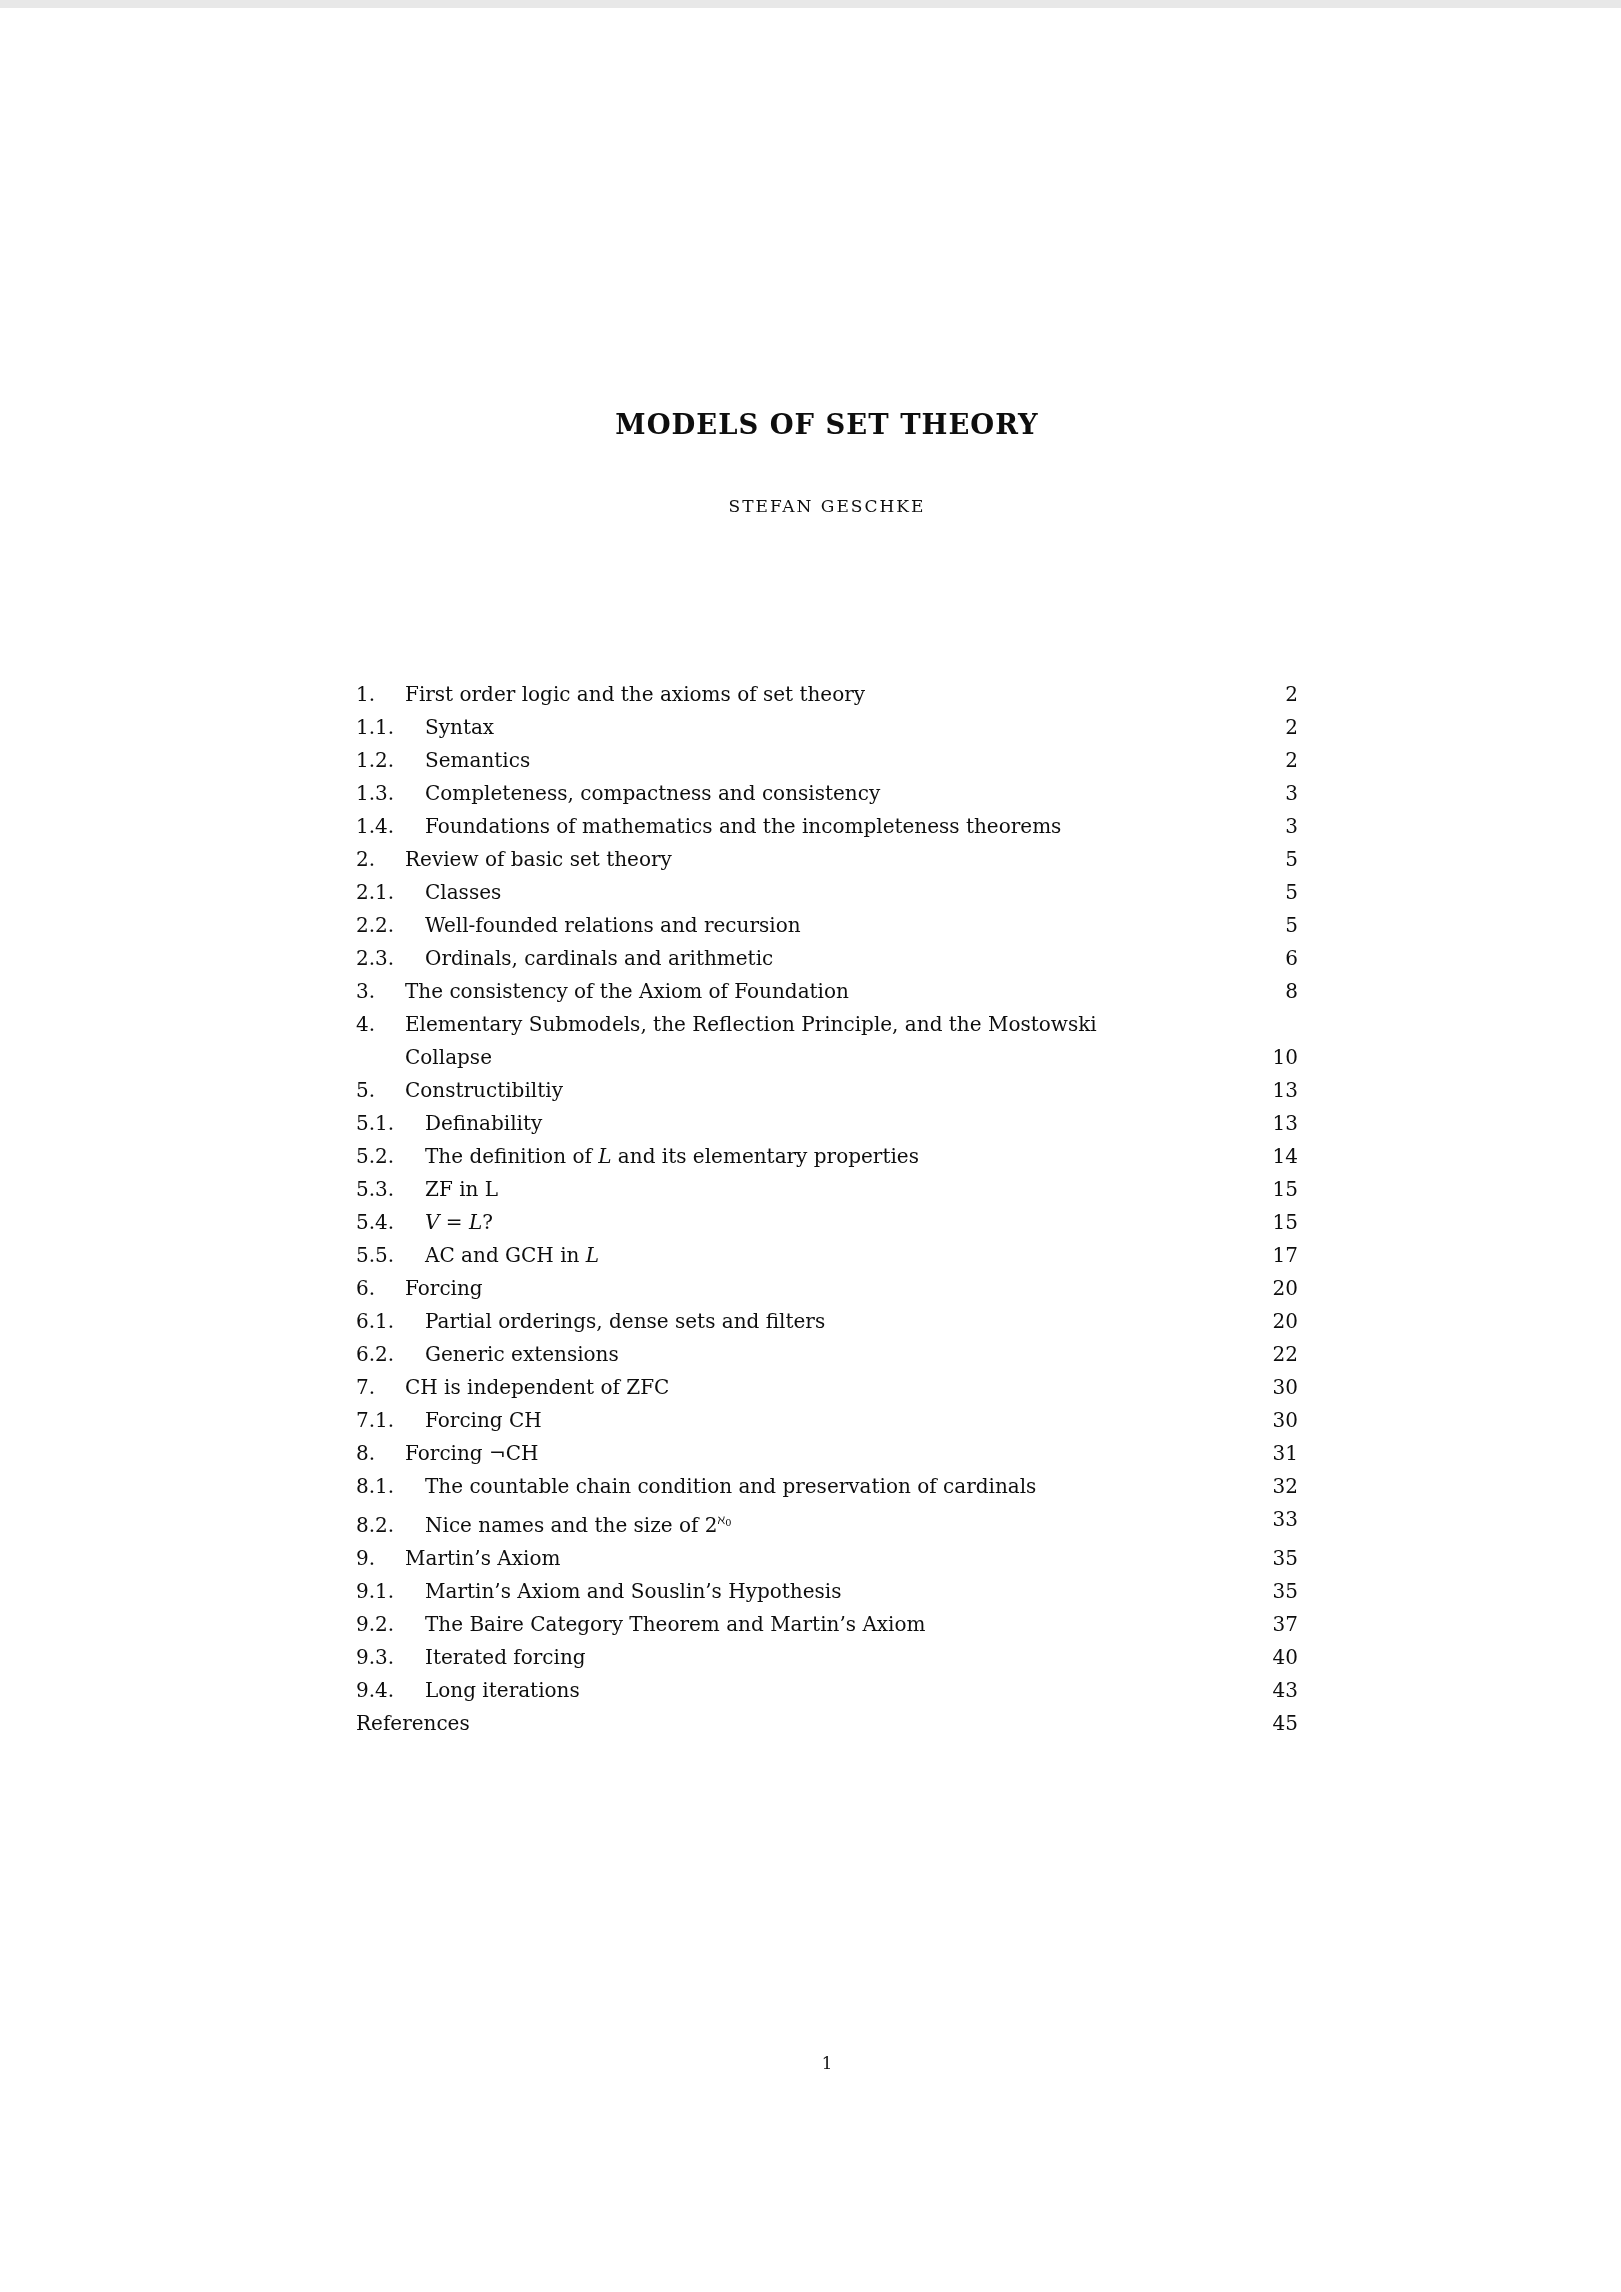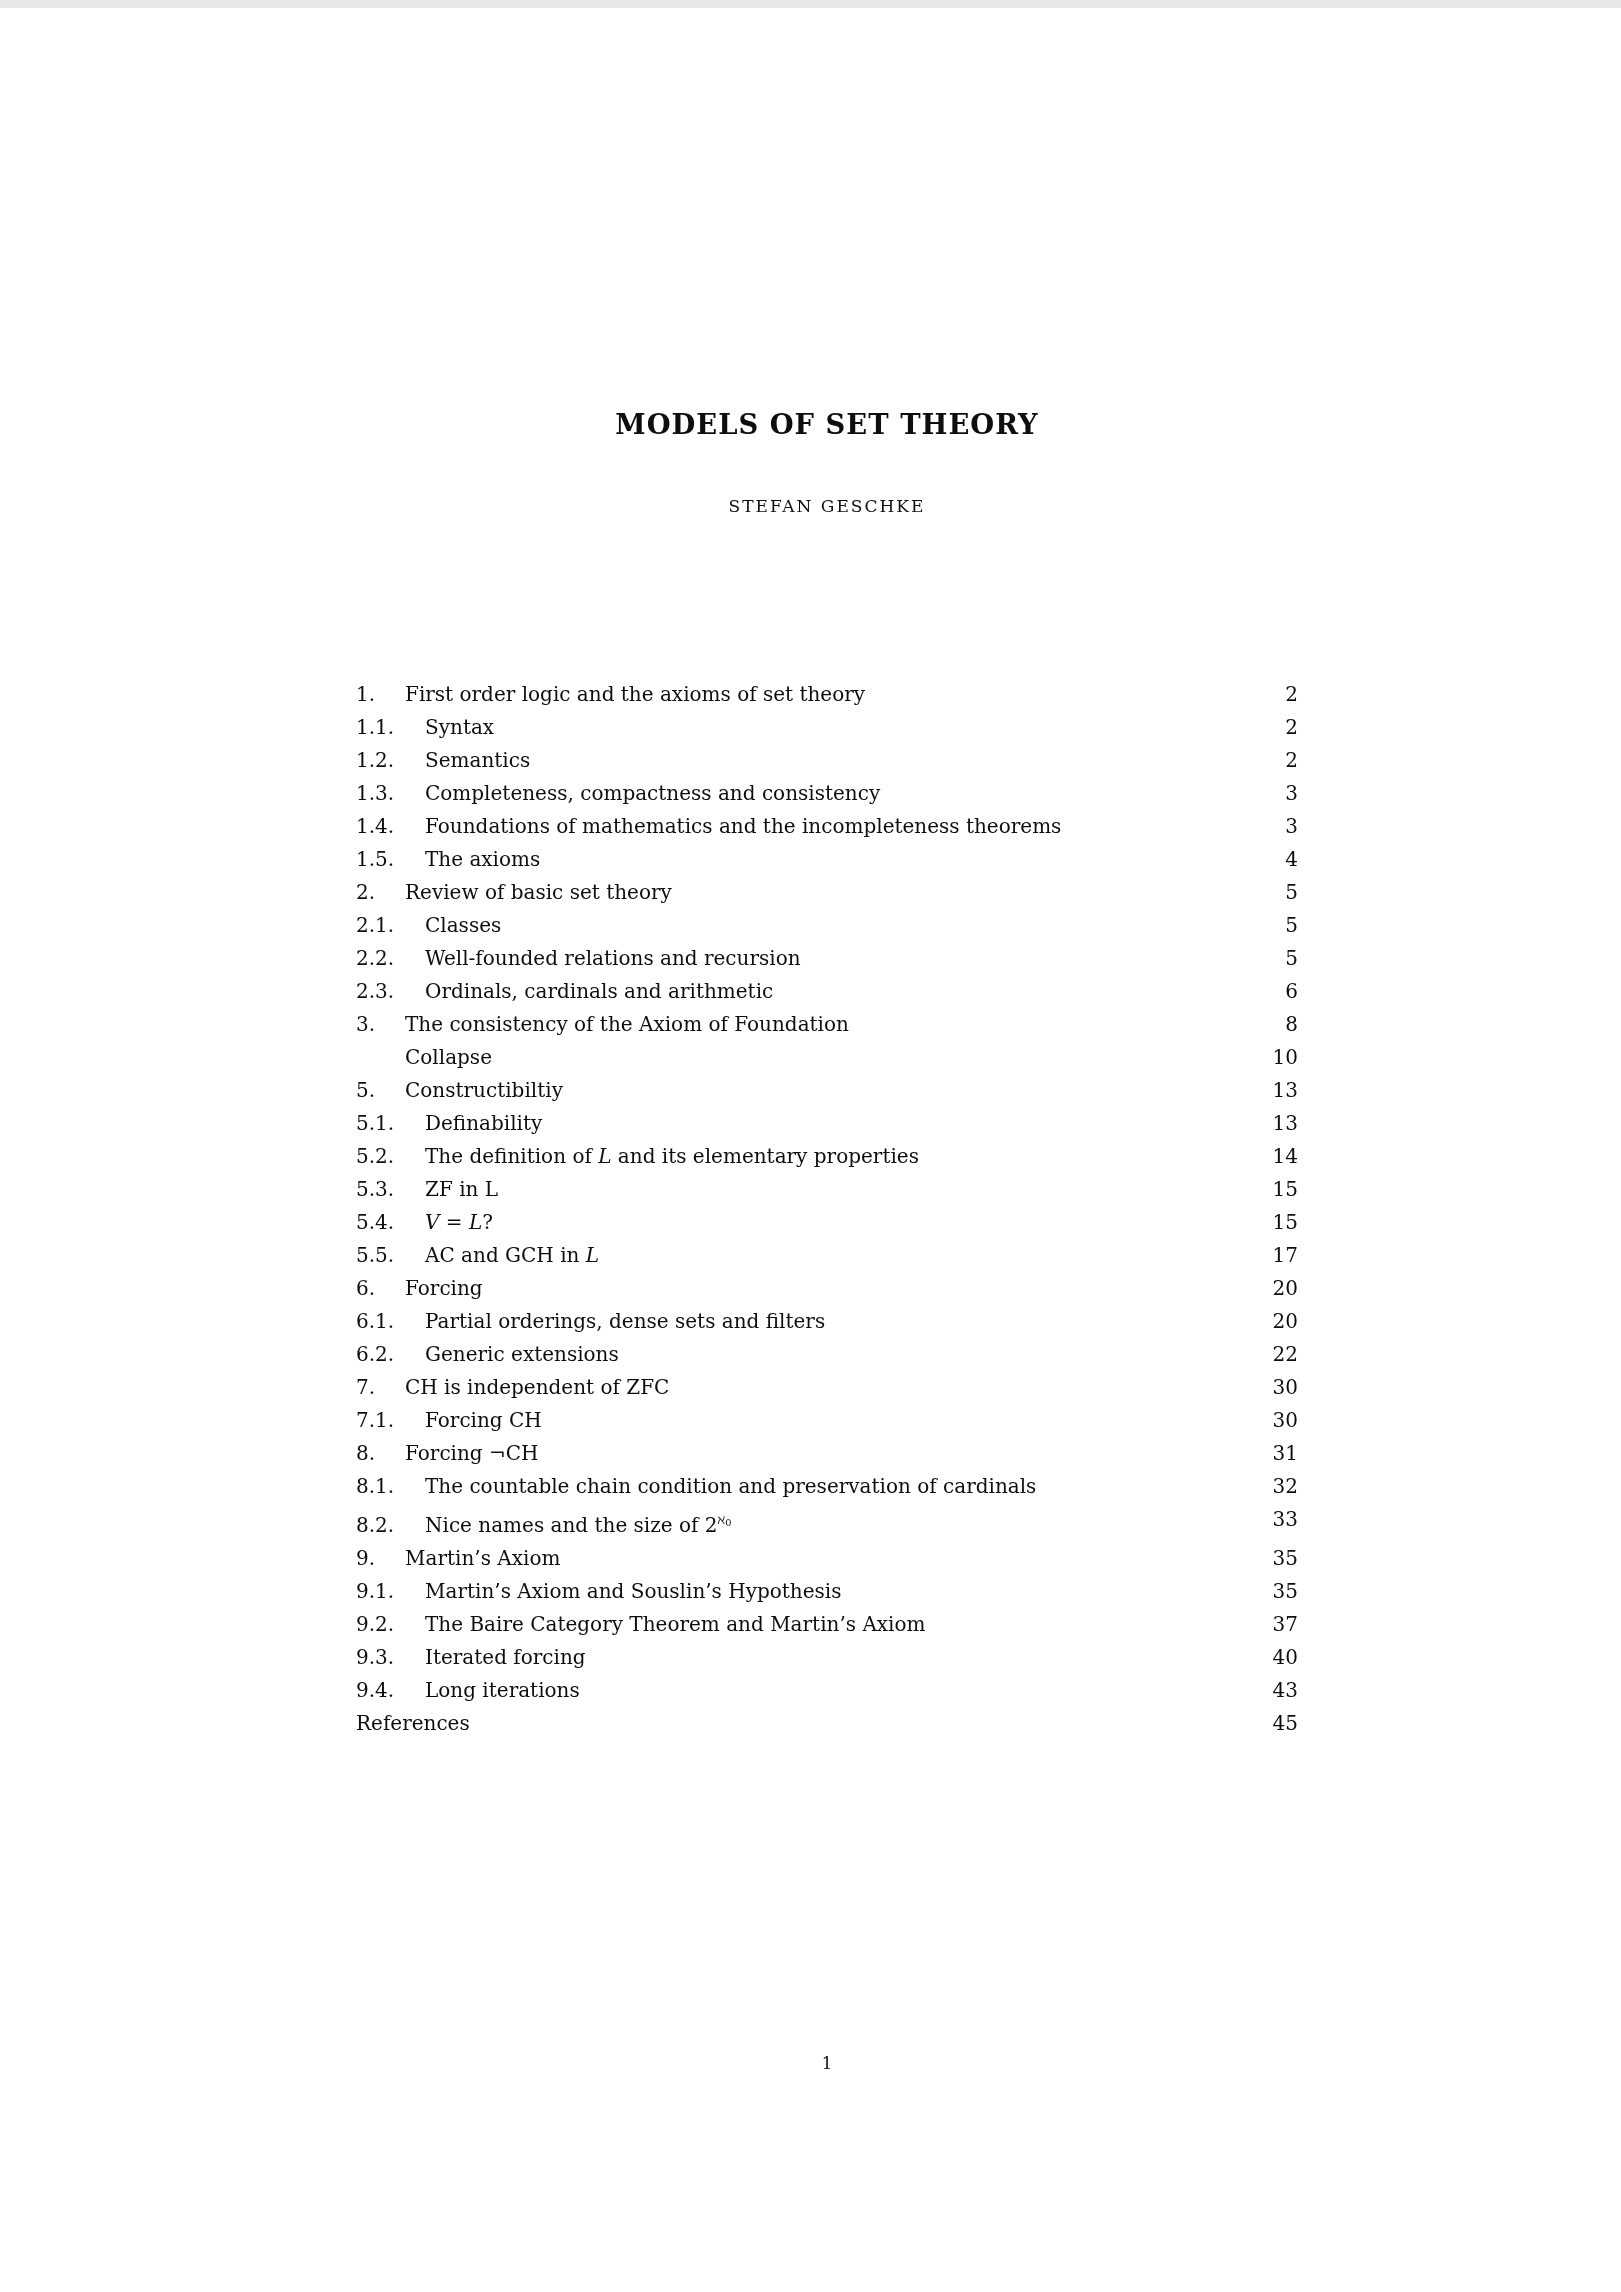--- a/index.html
+++ b/index.html
@@ -118,44 +118,44 @@
       </div>
       <div class="toc-row">
         <span class="toc-left"><span class="toc-num lvl2">1.3.</span><span class="toc-title"><span class="seg">Completeness, compactness and consistency</span></span></span>
         <span class="toc-page">3</span>
       </div>
       <div class="toc-row">
         <span class="toc-left"><span class="toc-num lvl2">1.4.</span><span class="toc-title"><span class="seg">Foundations of mathematics and the incompleteness theorems</span></span></span>
         <span class="toc-page">3</span>
       </div>
       <div class="toc-row">
-        <span class="toc-left"><span class="toc-num lvl2">1.5.</span><span class="toc-title"><span class="seg">The axioms</span></span></span>
-        <span class="toc-page">4</span>
-      </div>
-      <div class="toc-row">
         <span class="toc-left"><span class="toc-num lvl1">2.</span><span class="toc-title"><span class="seg">Review of basic set theory</span></span></span>
         <span class="toc-page">5</span>
       </div>
       <div class="toc-row">
         <span class="toc-left"><span class="toc-num lvl2">2.1.</span><span class="toc-title"><span class="seg">Classes</span></span></span>
         <span class="toc-page">5</span>
       </div>
       <div class="toc-row">
         <span class="toc-left"><span class="toc-num lvl2">2.2.</span><span class="toc-title"><span class="seg">Well-founded relations and recursion</span></span></span>
         <span class="toc-page">5</span>
       </div>
       <div class="toc-row">
         <span class="toc-left"><span class="toc-num lvl2">2.3.</span><span class="toc-title"><span class="seg">Ordinals, cardinals and arithmetic</span></span></span>
         <span class="toc-page">6</span>
       </div>
       <div class="toc-row">
         <span class="toc-left"><span class="toc-num lvl1">3.</span><span class="toc-title"><span class="seg">The consistency of the Axiom of Foundation</span></span></span>
         <span class="toc-page">8</span>
       </div>
       <div class="toc-row">
+        <span class="toc-left"><span class="toc-num lvl1">4.</span><span class="toc-title"><span class="seg">Elementary Submodels, the Reflection Principle, and the Mostowski</span></span></span>
+        <span class="toc-page"></span>
+      </div>
+      <div class="toc-row">
         <span class="toc-left"><span class="toc-indent"></span><span class="toc-title"><span class="seg">Collapse</span></span></span>
         <span class="toc-page">10</span>
       </div>
       <div class="toc-row">
         <span class="toc-left"><span class="toc-num lvl1">5.</span><span class="toc-title"><span class="seg">Constructibiltiy</span></span></span>
         <span class="toc-page">13</span>
       </div>
       <div class="toc-row">
         <span class="toc-left"><span class="toc-num lvl2">5.1.</span><span class="toc-title"><span class="seg">Definability</span></span></span>
         <span class="toc-page">13</span>

